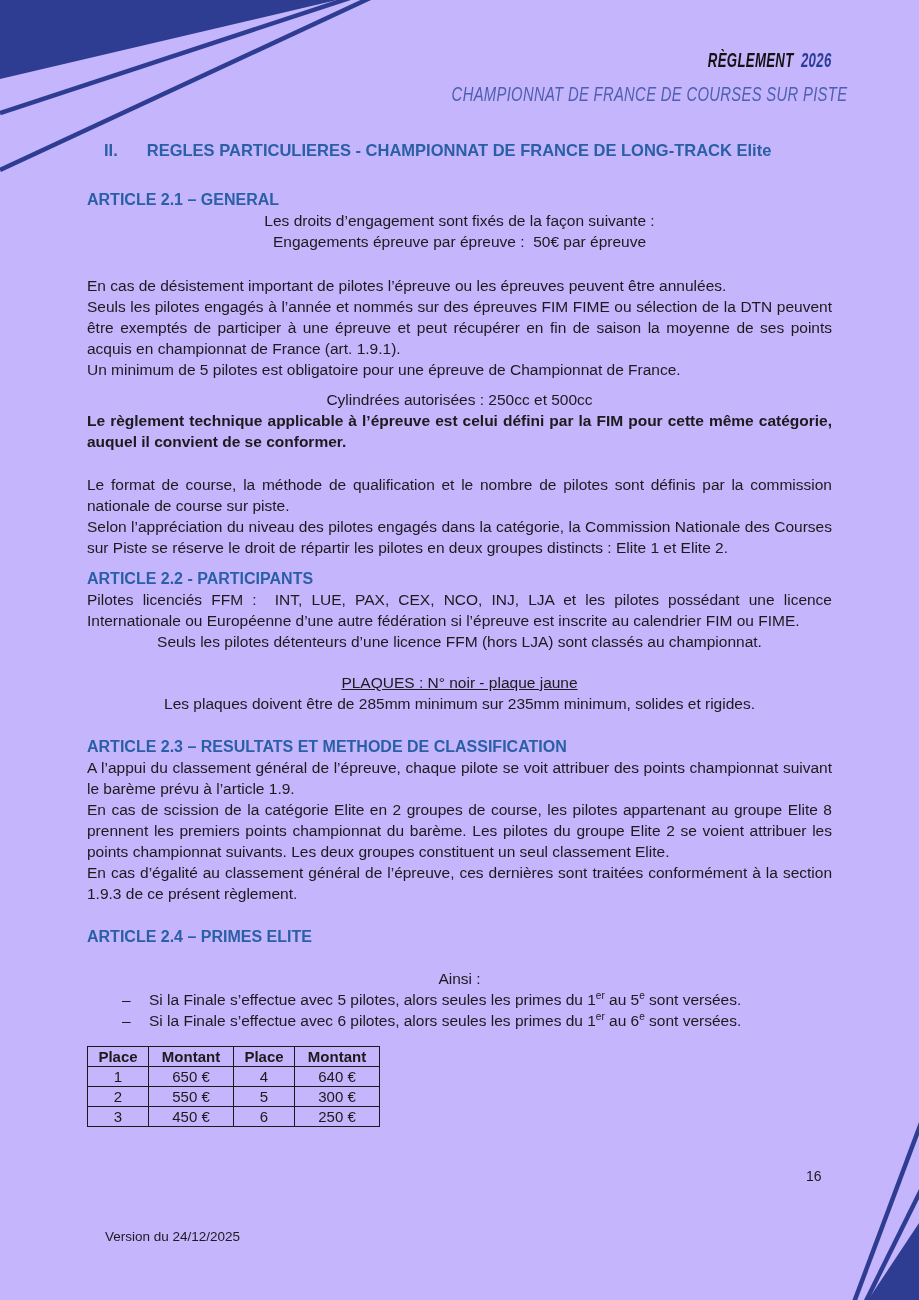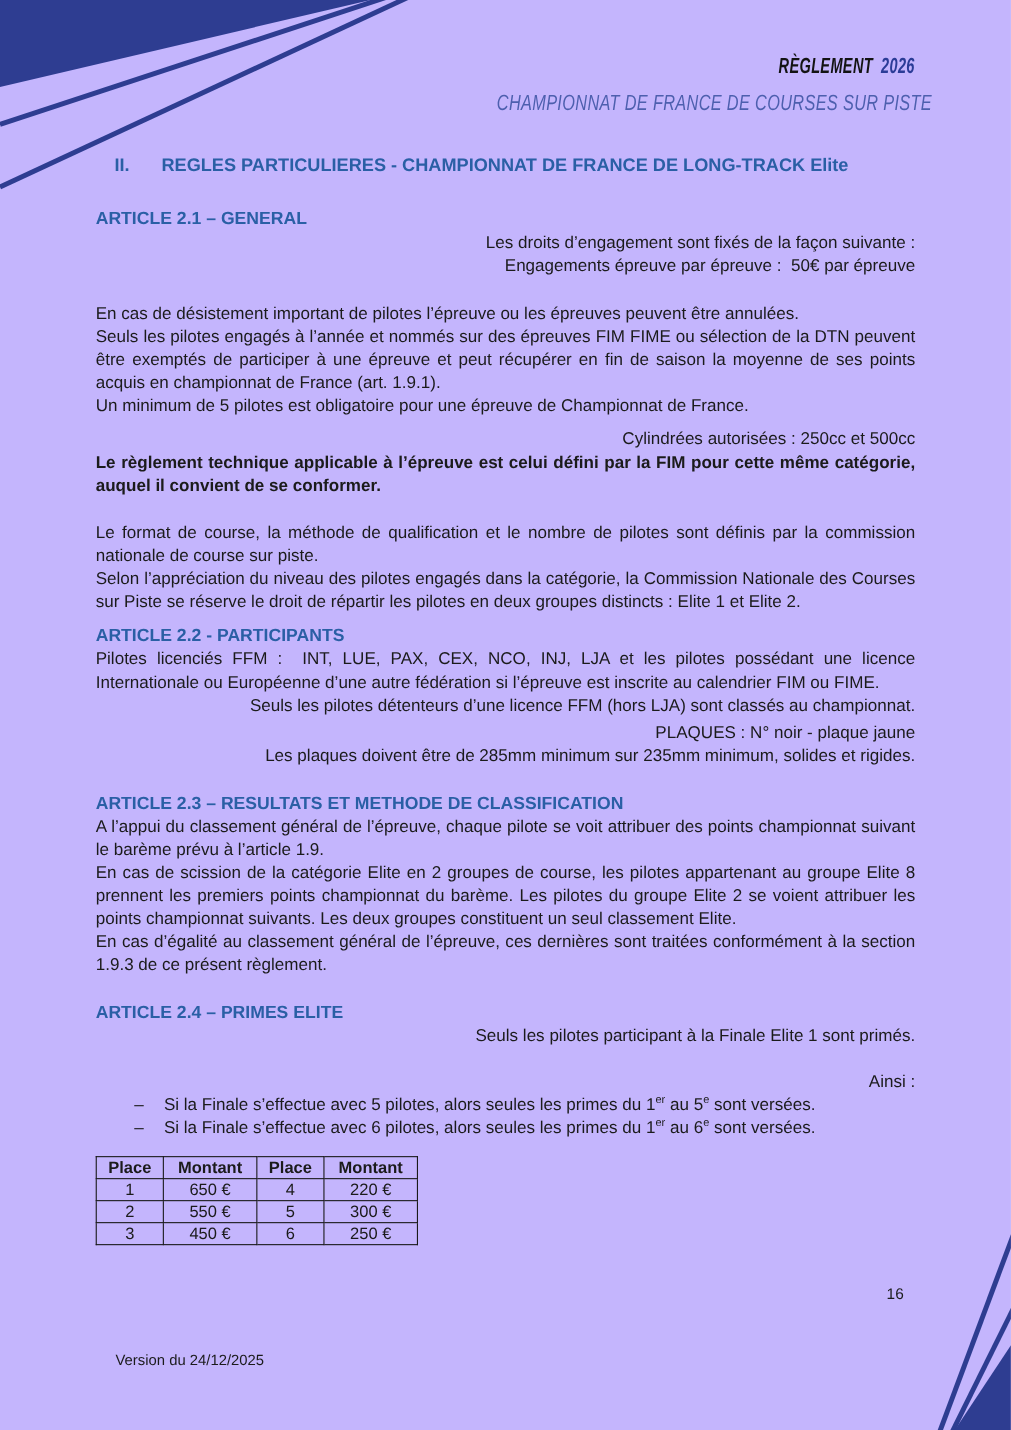--- a/index.html
+++ b/index.html
@@ -28,25 +28,25 @@
 
   
   .content { position:absolute; left:87px; top:140px; width:745px;
              font-size:15.5px; line-height:21px; }
   .main-heading {
     display:flex; gap:29px; padding-left:17px; margin:0;
     color:#2a5fa5; font-weight:bold; font-size:16.5px; line-height:21px;align-items:flex-end;
   }
   .art-title { margin:0; color:#2a5fa5; font-weight:bold; font-size:16px; line-height:21px; }
   .p  { margin:0; text-align:justify; }
-  .p-left { margin:0; text-align:right; }
+  .p-left { margin:0; text-align:center; }
   .pre { white-space:pre-wrap; }
   .p-bold { font-weight:bold; }
 
-  .mt9  { margin-top:9px; }  .mt10 { margin-top:10px; } .mt16 { margin-top:4px; }
+  .mt9  { margin-top:9px; }  .mt10 { margin-top:10px; } .mt16 { margin-top:20px;text-decoration:underline; }
   .mt21 { margin-top:21px; } .mt22 { margin-top:22px; }
   .mt23 { margin-top:23px; } .mt28 { margin-top:28px; }
 
   .bullet { display:flex; margin:0; text-align:left; }
   .bullet .dash { width:27px; padding-left:35px; flex:none; }
   sup { font-size:10px; line-height:0; vertical-align:super; }
 
   table.prizes { border-collapse:collapse; margin-top:15px; font-size:15px; }
   table.prizes th, table.prizes td {
     border:1.5px solid #1a1a1a; text-align:center; padding:0 4px; height:19px;
@@ -104,21 +104,20 @@
     <p class="p-left">Seuls les pilotes détenteurs d’une licence FFM (hors LJA) sont classés au championnat.</p>
     <p class="p-left mt16">PLAQUES : N° noir - plaque jaune</p>
     <p class="p-left">Les plaques doivent être de 285mm minimum sur 235mm minimum, solides et rigides.</p>
 
     <div class="art-title mt22">ARTICLE 2.3 – RESULTATS ET METHODE DE CLASSIFICATION</div>
     <p class="p">A l’appui du classement général de l’épreuve, chaque pilote se voit attribuer des points championnat suivant le barème prévu à l’article 1.9.</p>
     <p class="p">En cas de scission de la catégorie Elite en 2 groupes de course, les pilotes appartenant au groupe Elite 8 prennent les premiers points championnat du barème. Les pilotes du groupe Elite 2 se voient attribuer les points championnat suivants. Les deux groupes constituent un seul classement Elite.</p>
     <p class="p">En cas d’égalité au classement général de l’épreuve, ces dernières sont traitées conformément à la section 1.9.3 de ce présent règlement.</p>
 
     <div class="art-title mt22">ARTICLE 2.4 – PRIMES ELITE</div>
-    <p class="p-left">Seuls les pilotes participant à la Finale Elite 1 sont primés.</p>
     <p class="p-left mt21">Ainsi :</p>
 
     <div class="bullet">
       <span class="dash">–</span>
       <span><span>Si la Finale s’effectue avec 5 pilotes, alors seules les primes du 1</span><sup>er</sup><span> au 5</span><sup>e</sup><span> sont versées.</span></span>
     </div>
     <div class="bullet">
       <span class="dash">–</span>
       <span><span>Si la Finale s’effectue avec 6 pilotes, alors seules les primes du 1</span><sup>er</sup><span> au 6</span><sup>e</sup><span> sont versées.</span></span>
     </div>
@@ -128,21 +127,21 @@
           <tr>
         <th class="col-place">Place</th>
         <th class="col-montant">Montant</th>
         <th class="col-place">Place</th>
         <th class="col-montant">Montant</th>
       </tr>
       <tr>
         <td>1</td>
         <td>650 €</td>
         <td>4</td>
-        <td>220 €</td>
+        <td>640 €</td>
       </tr>
       <tr>
         <td>2</td>
         <td>550 €</td>
         <td>5</td>
         <td>300 €</td>
       </tr>
       <tr>
         <td>3</td>
         <td>450 €</td>

